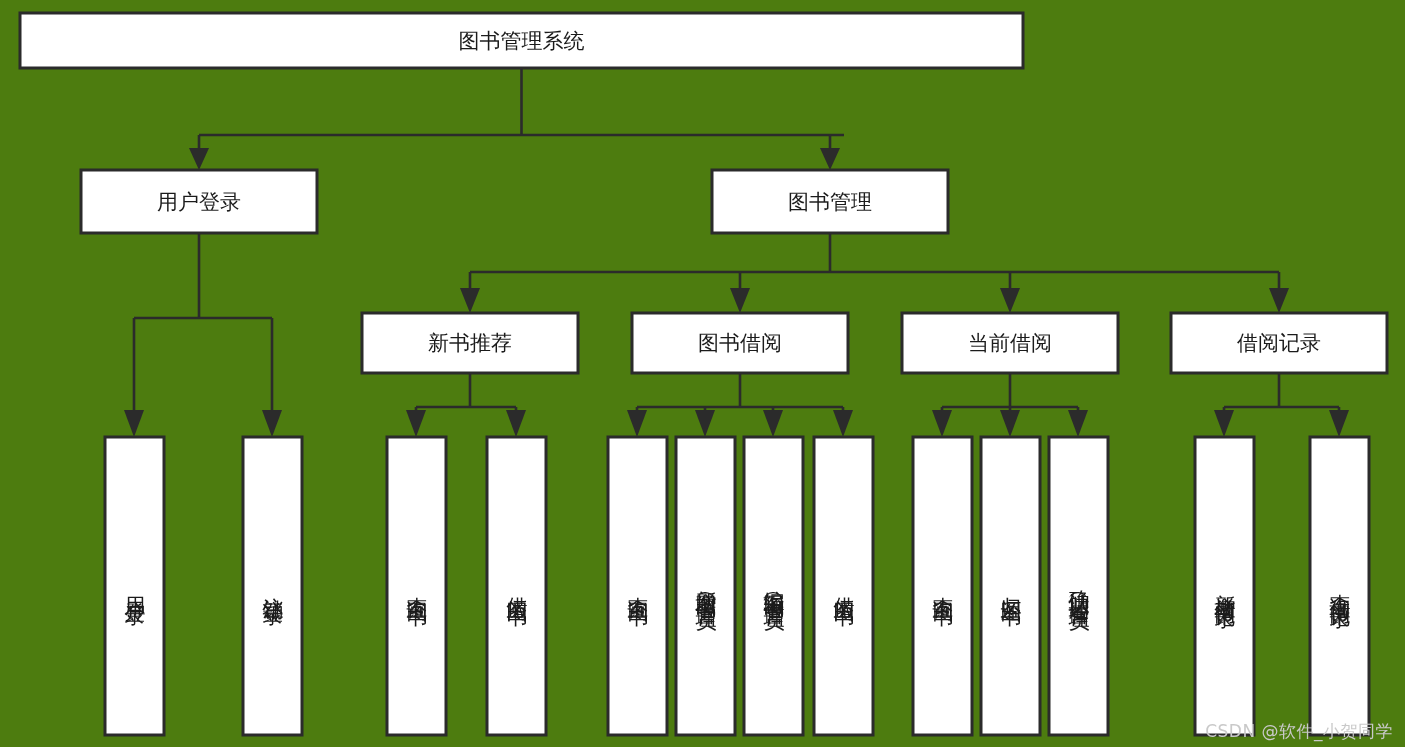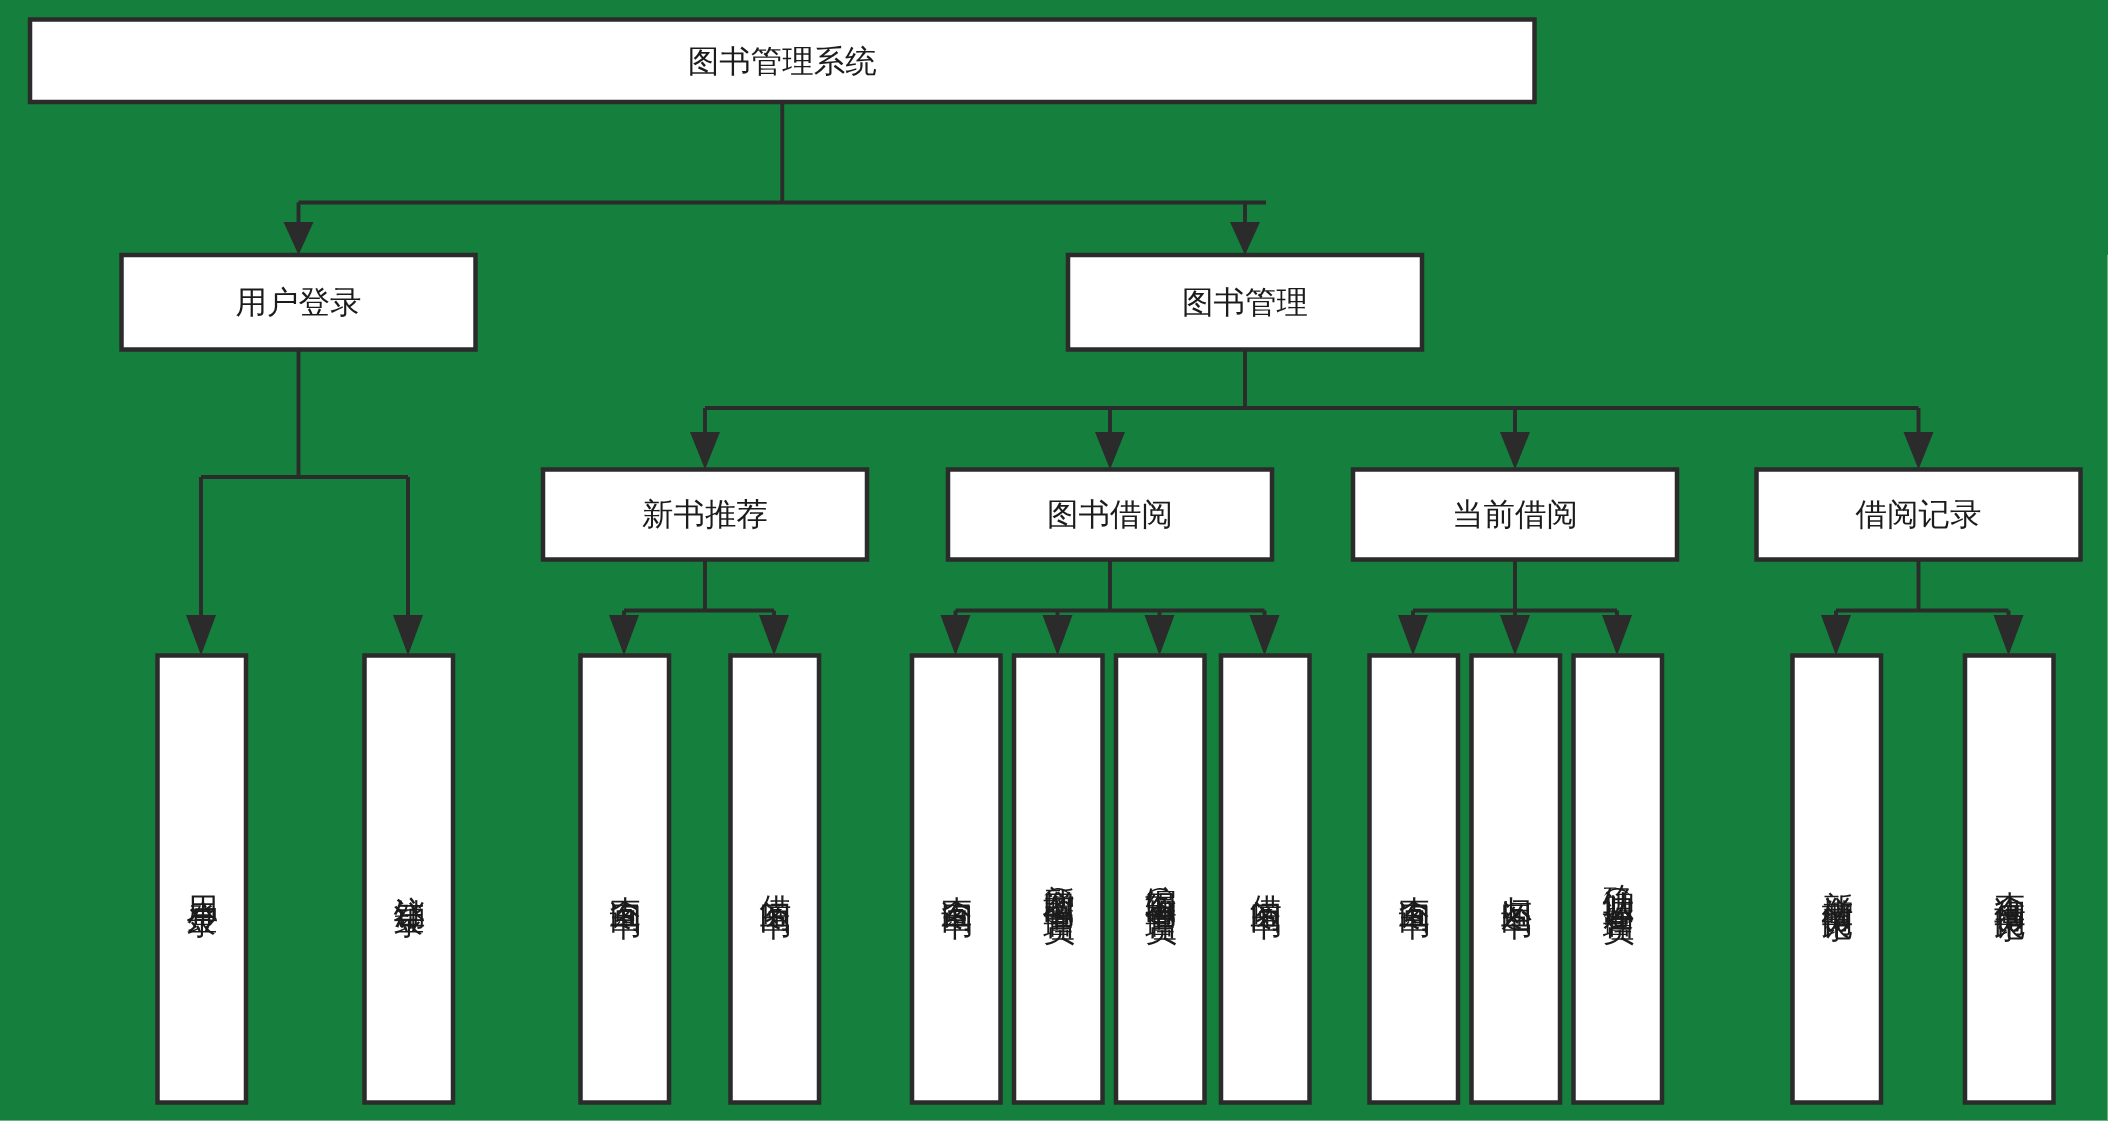--- a/index.html
+++ b/index.html
@@ -10,21 +10,21 @@
   body {
     width: 1405px;
     height: 747px;
     font-family: "DejaVu Sans", "Liberation Sans", sans-serif;
     overflow: hidden;
   }
   #diagram-root {
     position: relative;
     width: 1405px;
     height: 747px;
-    background: #15803d;
+    background: #4d7c0f;
   }
   svg.diagram {
     position: absolute;
     top: 0;
     left: 0;
     width: 1405px;
     height: 747px;
   }
   .node-box {
     fill: #ffffff;
@@ -204,13 +204,14 @@
   <div class="vlabel" style="left:744px; top:437px; width:59px; height:298px; display:flex; align-items:center; justify-content:center;">编辑图书（管理员）</div>
   <div class="vlabel" style="left:814px; top:437px; width:59px; height:298px; display:flex; align-items:center; justify-content:center;">借阅图书</div>
 
   <div class="vlabel" style="left:913px; top:437px; width:59px; height:298px; display:flex; align-items:center; justify-content:center;">查询图书</div>
   <div class="vlabel" style="left:981px; top:437px; width:59px; height:298px; display:flex; align-items:center; justify-content:center;">归还图书</div>
   <div class="vlabel" style="left:1049px; top:437px; width:59px; height:298px; display:flex; align-items:center; justify-content:center;">确认归还（管理员）</div>
 
   <div class="vlabel" style="left:1195px; top:437px; width:59px; height:298px; display:flex; align-items:center; justify-content:center;">新增借阅记录</div>
   <div class="vlabel" style="left:1310px; top:437px; width:59px; height:298px; display:flex; align-items:center; justify-content:center;">查询借阅记录</div>
 
+  <div class="watermark">CSDN @软件_小贺同学</div>
 </div>
 
 </body></html>

